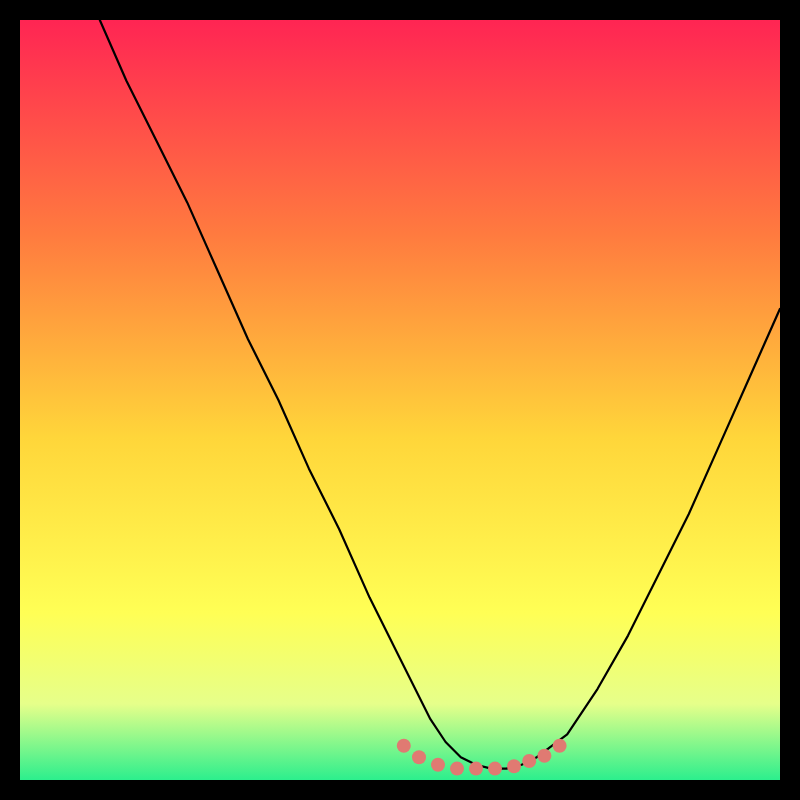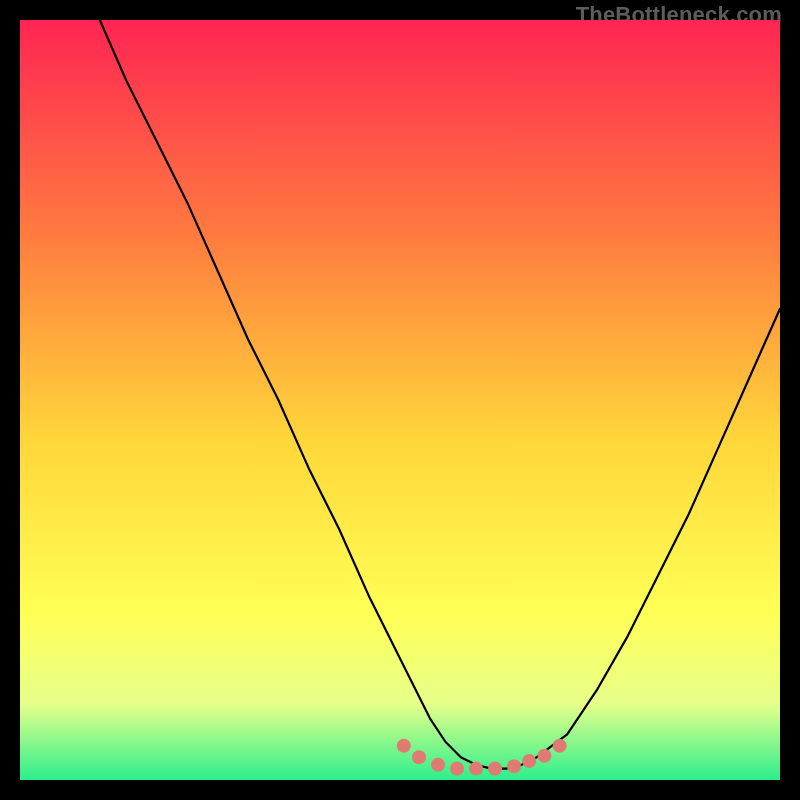--- a/index.html
+++ b/index.html
@@ -37,21 +37,20 @@
   svg {
     display: block;
     width: 760px;
     height: 760px;
   }
 </style>
 </head>
 <body>
 
 <div class="container">
-  <div class="watermark">TheBottleneck.com</div>
 
   <div class="plot">
     <svg viewBox="0 0 760 760">
       <defs>
         <linearGradient id="bg-grad" x1="0" y1="0" x2="0" y2="1">
           <stop id="g0" offset="0%" stop-color="#ff2553"></stop>
           <stop id="g1" offset="28%" stop-color="#ff7a3f"></stop>
           <stop id="g2" offset="55%" stop-color="#ffd63a"></stop>
           <stop id="g3" offset="78%" stop-color="#ffff55"></stop>
           <stop id="g4" offset="90%" stop-color="#e6ff8a"></stop>

